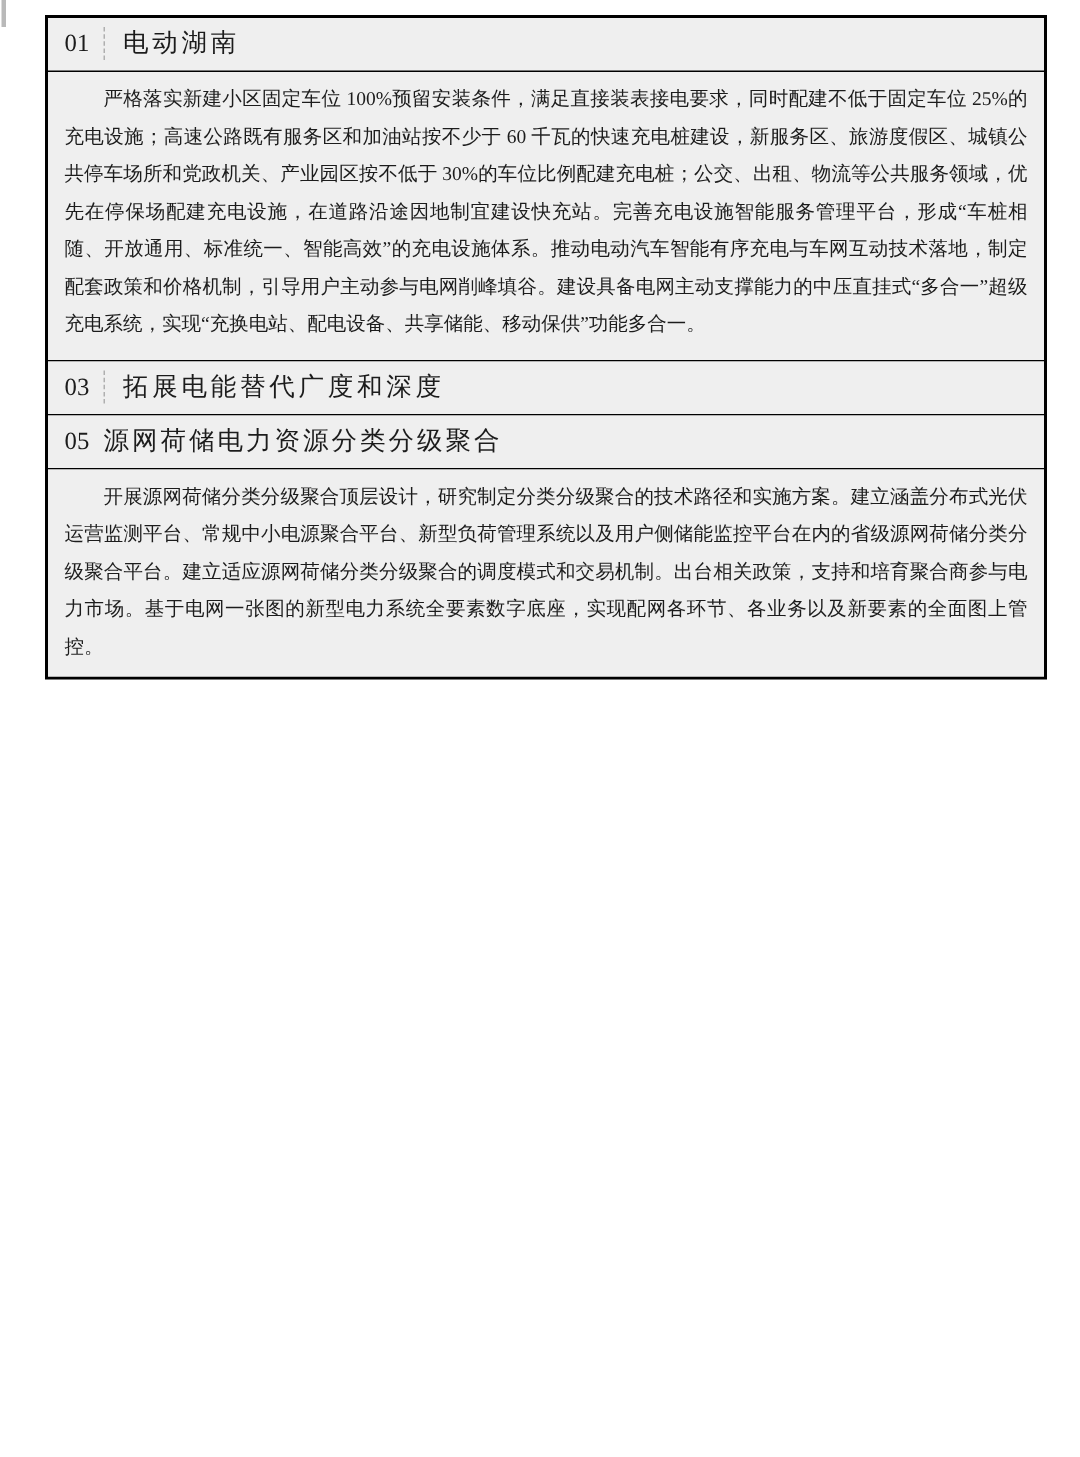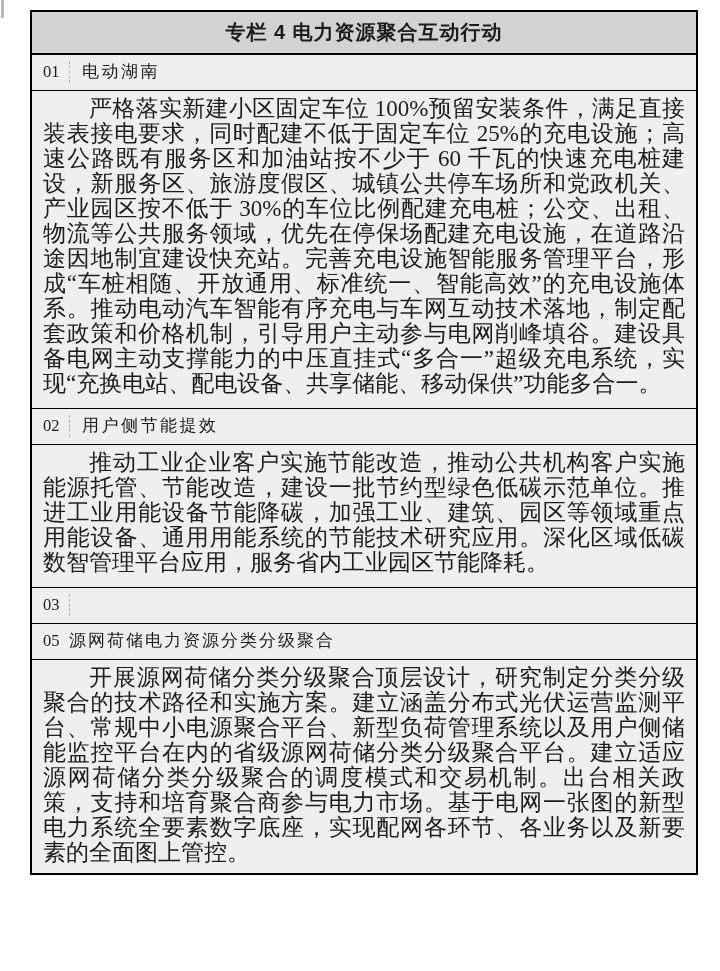--- a/index.html
+++ b/index.html
@@ -55,65 +55,55 @@
   }
   .sec-heading {
     padding-left: 12px;
     letter-spacing: 2.5px;
     font-weight: 500;
   }
   .sec-header.no-divider .sec-heading { padding-left: 0; letter-spacing: 2px; }
   .sec-body {
     border-bottom: 1.5px solid #000;
     padding: 5px 11px 12px 11px;
-    font-size: 23px;
+    font-size: 13px;
     line-height: 25px;
     text-align: justify;
     background: #efefef;
   }
   .sec-body p { margin: 0; text-indent: 2em; }
   .section:last-child .sec-body { border-bottom: none; padding-bottom: 8px; }
 </style>
 </head>
 <body>
 
 <div class="page">
 
   <div class="edge-mark"></div>
 
   <div class="doc-table">
 
-    <div class="title-row">专栏 4  电力资源聚合互动行动</div>
 
     <div class="section">
       <div class="sec-header">
         <span class="sec-num">01</span>
         <span class="sec-div"></span>
         <span class="sec-heading">电动湖南</span>
       </div>
       <div class="sec-body">
         <p>严格落实新建小区固定车位 100%预留安装条件，满足直接装表接电要求，同时配建不低于固定车位 25%的充电设施；高速公路既有服务区和加油站按不少于 60 千瓦的快速充电桩建设，新服务区、旅游度假区、城镇公共停车场所和党政机关、产业园区按不低于 30%的车位比例配建充电桩；公交、出租、物流等公共服务领域，优先在停保场配建充电设施，在道路沿途因地制宜建设快充站。完善充电设施智能服务管理平台，形成“车桩相随、开放通用、标准统一、智能高效”的充电设施体系。推动电动汽车智能有序充电与车网互动技术落地，制定配套政策和价格机制，引导用户主动参与电网削峰填谷。建设具备电网主动支撑能力的中压直挂式“多合一”超级充电系统，实现“充换电站、配电设备、共享储能、移动保供”功能多合一。</p>
       </div>
     </div>
 
-    <div class="section">
-      <div class="sec-header">
-        <span class="sec-num">02</span>
-        <span class="sec-div"></span>
-        <span class="sec-heading">用户侧节能提效</span>
-      </div>
-      <div class="sec-body">
-        <p>推动工业企业客户实施节能改造，推动公共机构客户实施能源托管、节能改造，建设一批节约型绿色低碳示范单位。推进工业用能设备节能降碳，加强工业、建筑、园区等领域重点用能设备、通用用能系统的节能技术研究应用。深化区域低碳数智管理平台应用，服务省内工业园区节能降耗。</p>
-      </div>
-    </div>
 
     <div class="section">
       <div class="sec-header">
         <span class="sec-num">03</span>
         <span class="sec-div"></span>
+        <span class="sec-heading">拓展电能替代广度和深度</span>
       </div>
     </div>
 
 
     <div class="section">
       <div class="sec-header no-divider">
         <span class="sec-num">05</span>
 
         <span class="sec-heading">源网荷储电力资源分类分级聚合</span>
       </div>

